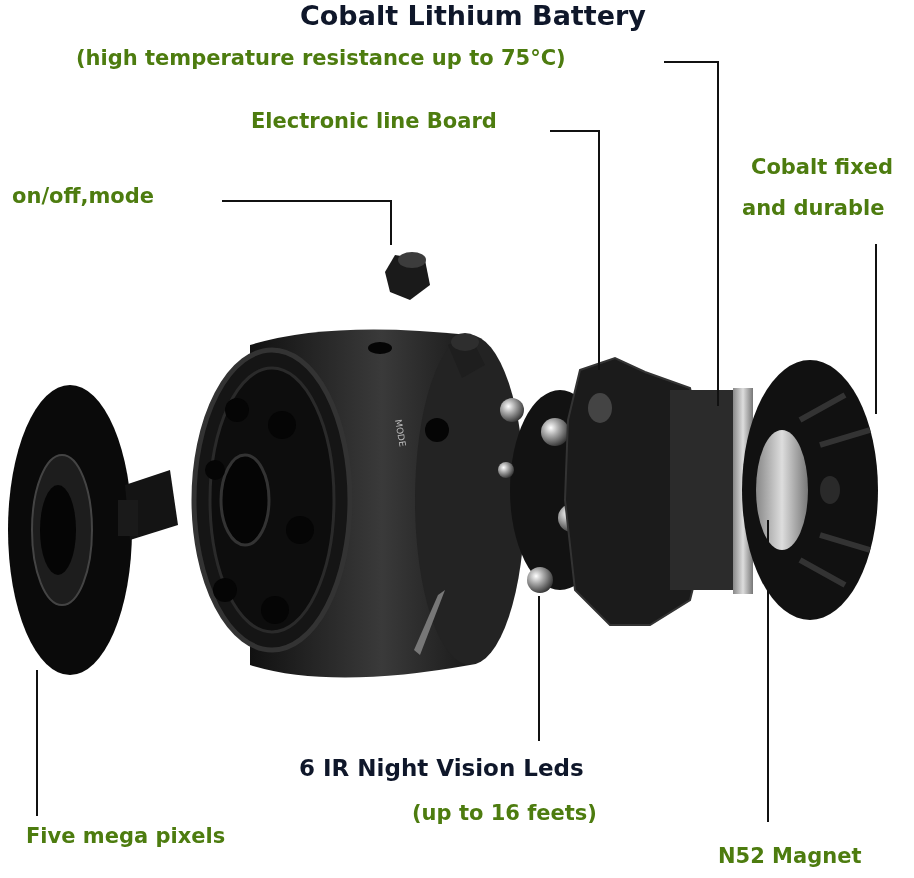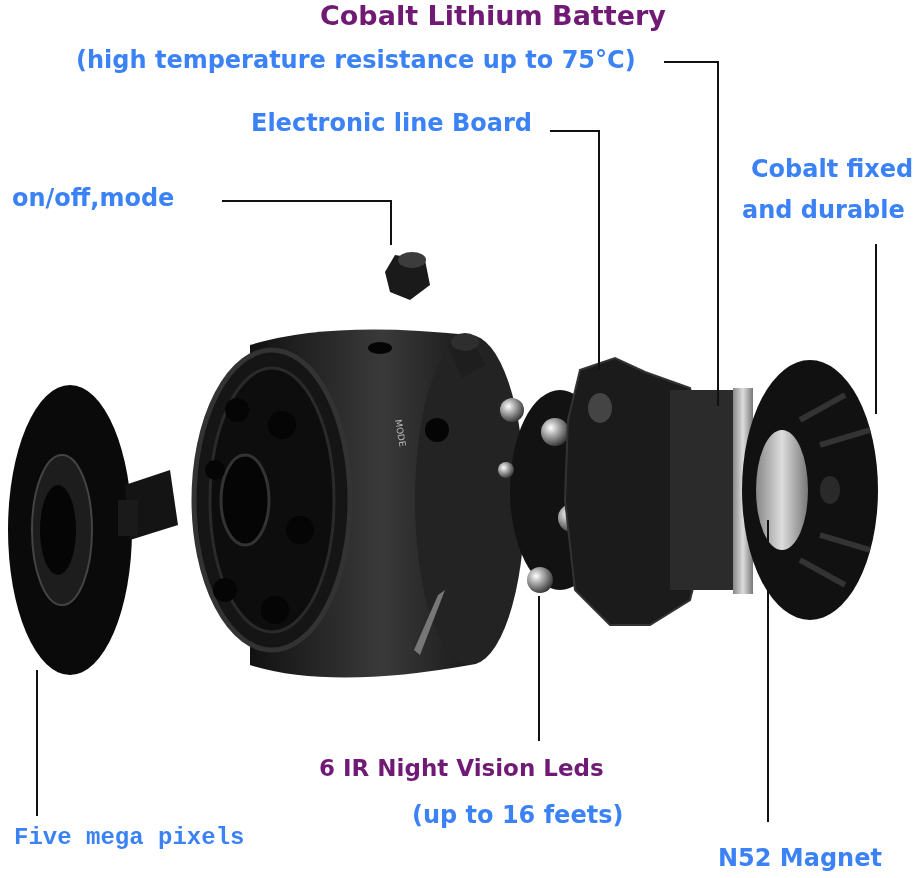--- a/index.html
+++ b/index.html
@@ -1,19 +1,19 @@
 <!DOCTYPE html>
 <html><head>
 <meta charset="utf-8">
 <style>
   html, body { margin: 0; padding: 0; background: #ffffff; }
   body { width: 914px; height: 878px; position: relative; overflow: hidden;
          font-family: "DejaVu Sans", "Liberation Sans", sans-serif; }
-  .lbl { position: absolute; white-space: nowrap; color: #3b82f6; font-weight: bold; font-size: 24px; line-height: 1; }
-  .blue { color: #701a75; margin-left: 20px; }
+  .lbl { position: absolute; white-space: nowrap; color: #4d7c0f; font-weight: bold; font-size: 21px; line-height: 1; }
+  .blue { color: #0f172a; }
   .ln { position: absolute; background: #111; }
   svg.art { position: absolute; left: 0; top: 0; }
 </style>
 </head>
 <body>
 
 <svg class="art" width="914" height="878" viewBox="0 0 914 878">
   <defs>
     <radialGradient id="gBody" cx="0.6" cy="0.4" r="0.7">
       <stop offset="0" stop-color="#5a5a5a"></stop>
@@ -122,14 +122,14 @@
 <div class="ln" style="left:767px;top:520px;width:2px;height:302px;"></div>
 
 <div class="lbl blue" style="left:300px;top:2px;font-size:27px;">Cobalt Lithium Battery</div>
 <div class="lbl" style="left:76px;top:48px;">(high temperature resistance up to 75°C)</div>
 <div class="lbl" style="left:251px;top:111px;text-align:center;">Electronic line Board</div>
 <div class="lbl" style="left:12px;top:186px;">on/off,mode</div>
 <div class="lbl" style="left:751px;top:157px;">Cobalt fixed</div>
 <div class="lbl" style="left:742px;top:198px;">and durable</div>
 <div class="lbl blue" style="left:299px;top:757px;font-size:23px;">6 IR Night Vision Leds</div>
 <div class="lbl" style="left:412px;top:803px;">(up to 16 feets)</div>
-<div class="lbl" style="left:14px;top:826px;font-family:Liberation Mono, monospace;">Five mega pixels</div>
+<div class="lbl" style="left:26px;top:826px;">Five mega pixels</div>
 <div class="lbl" style="left:718px;top:846px;">N52 Magnet</div>
 
 </body></html>

